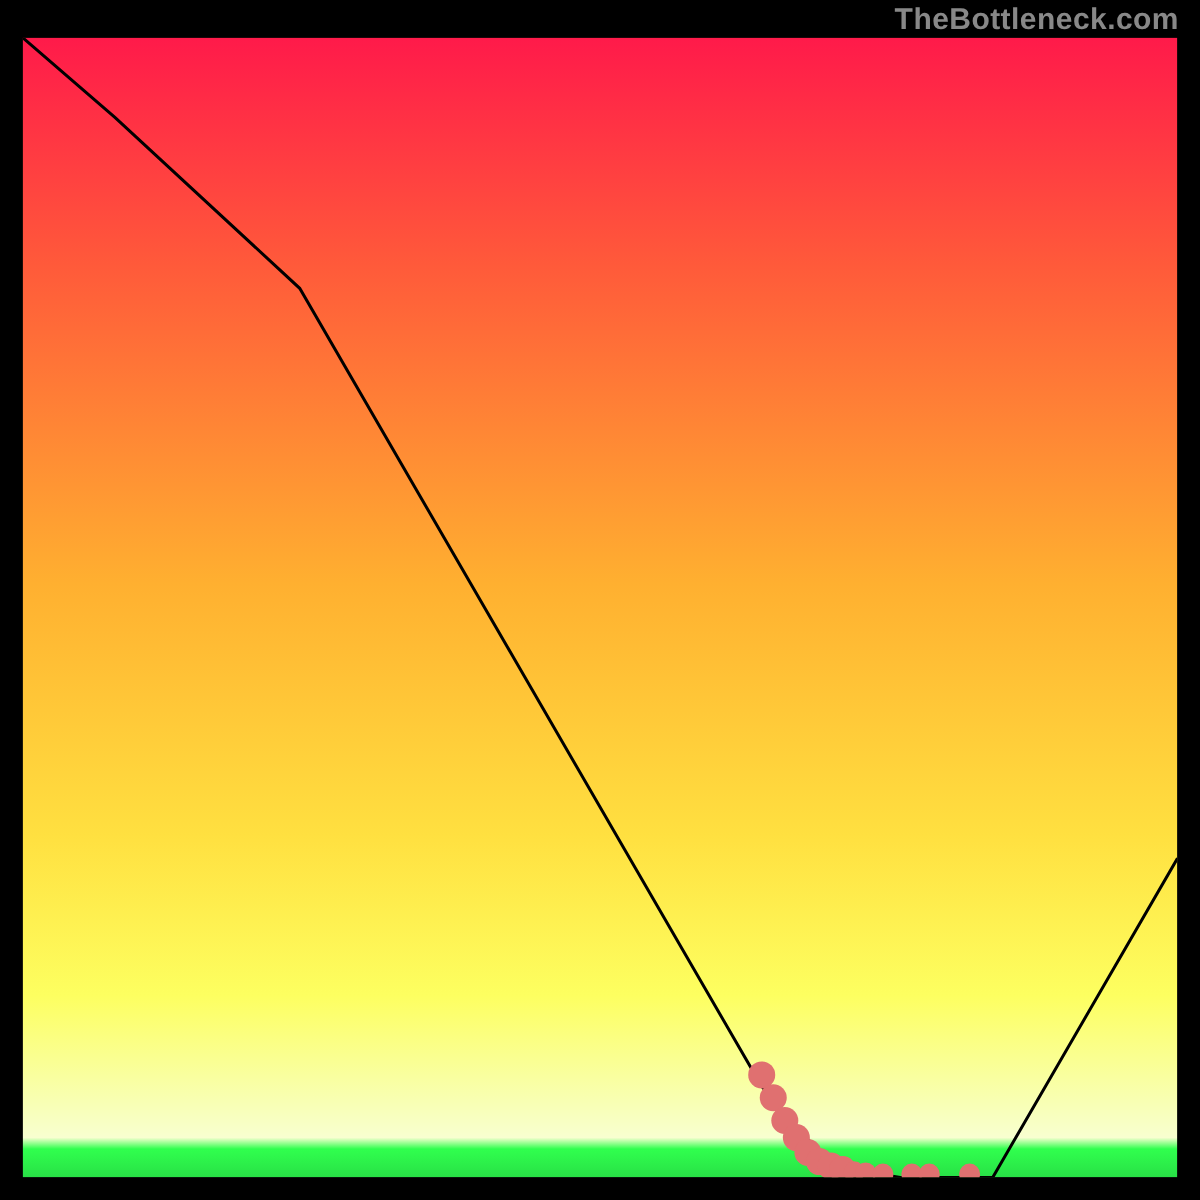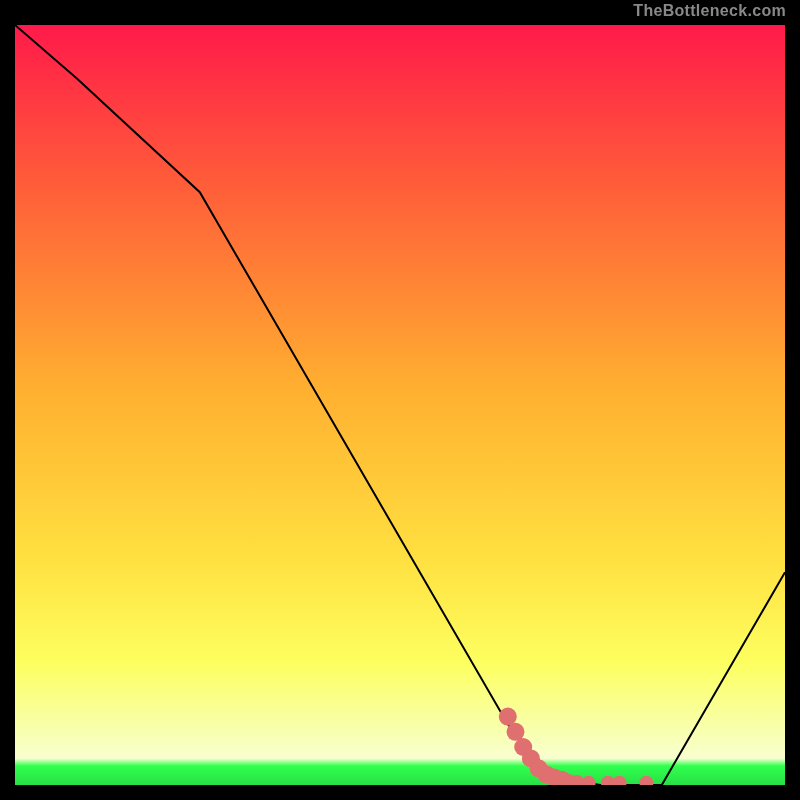--- a/index.html
+++ b/index.html
@@ -28,21 +28,21 @@
     left: 0;
     top: 0;
     width: 770px;
     height: 760px;
   }
   .watermark {
     position: absolute;
     top: 2px;
     right: 14px;
     font-family: Arial, sans-serif;
-    font-size: 16px;
+    font-size: 20px;
     font-weight: bold;
     color: #888888;
     letter-spacing: 0.3px;
   }
   svg.curve {
     position: absolute;
     left: 0;
     top: 0;
     width: 770px;
     height: 760px;

